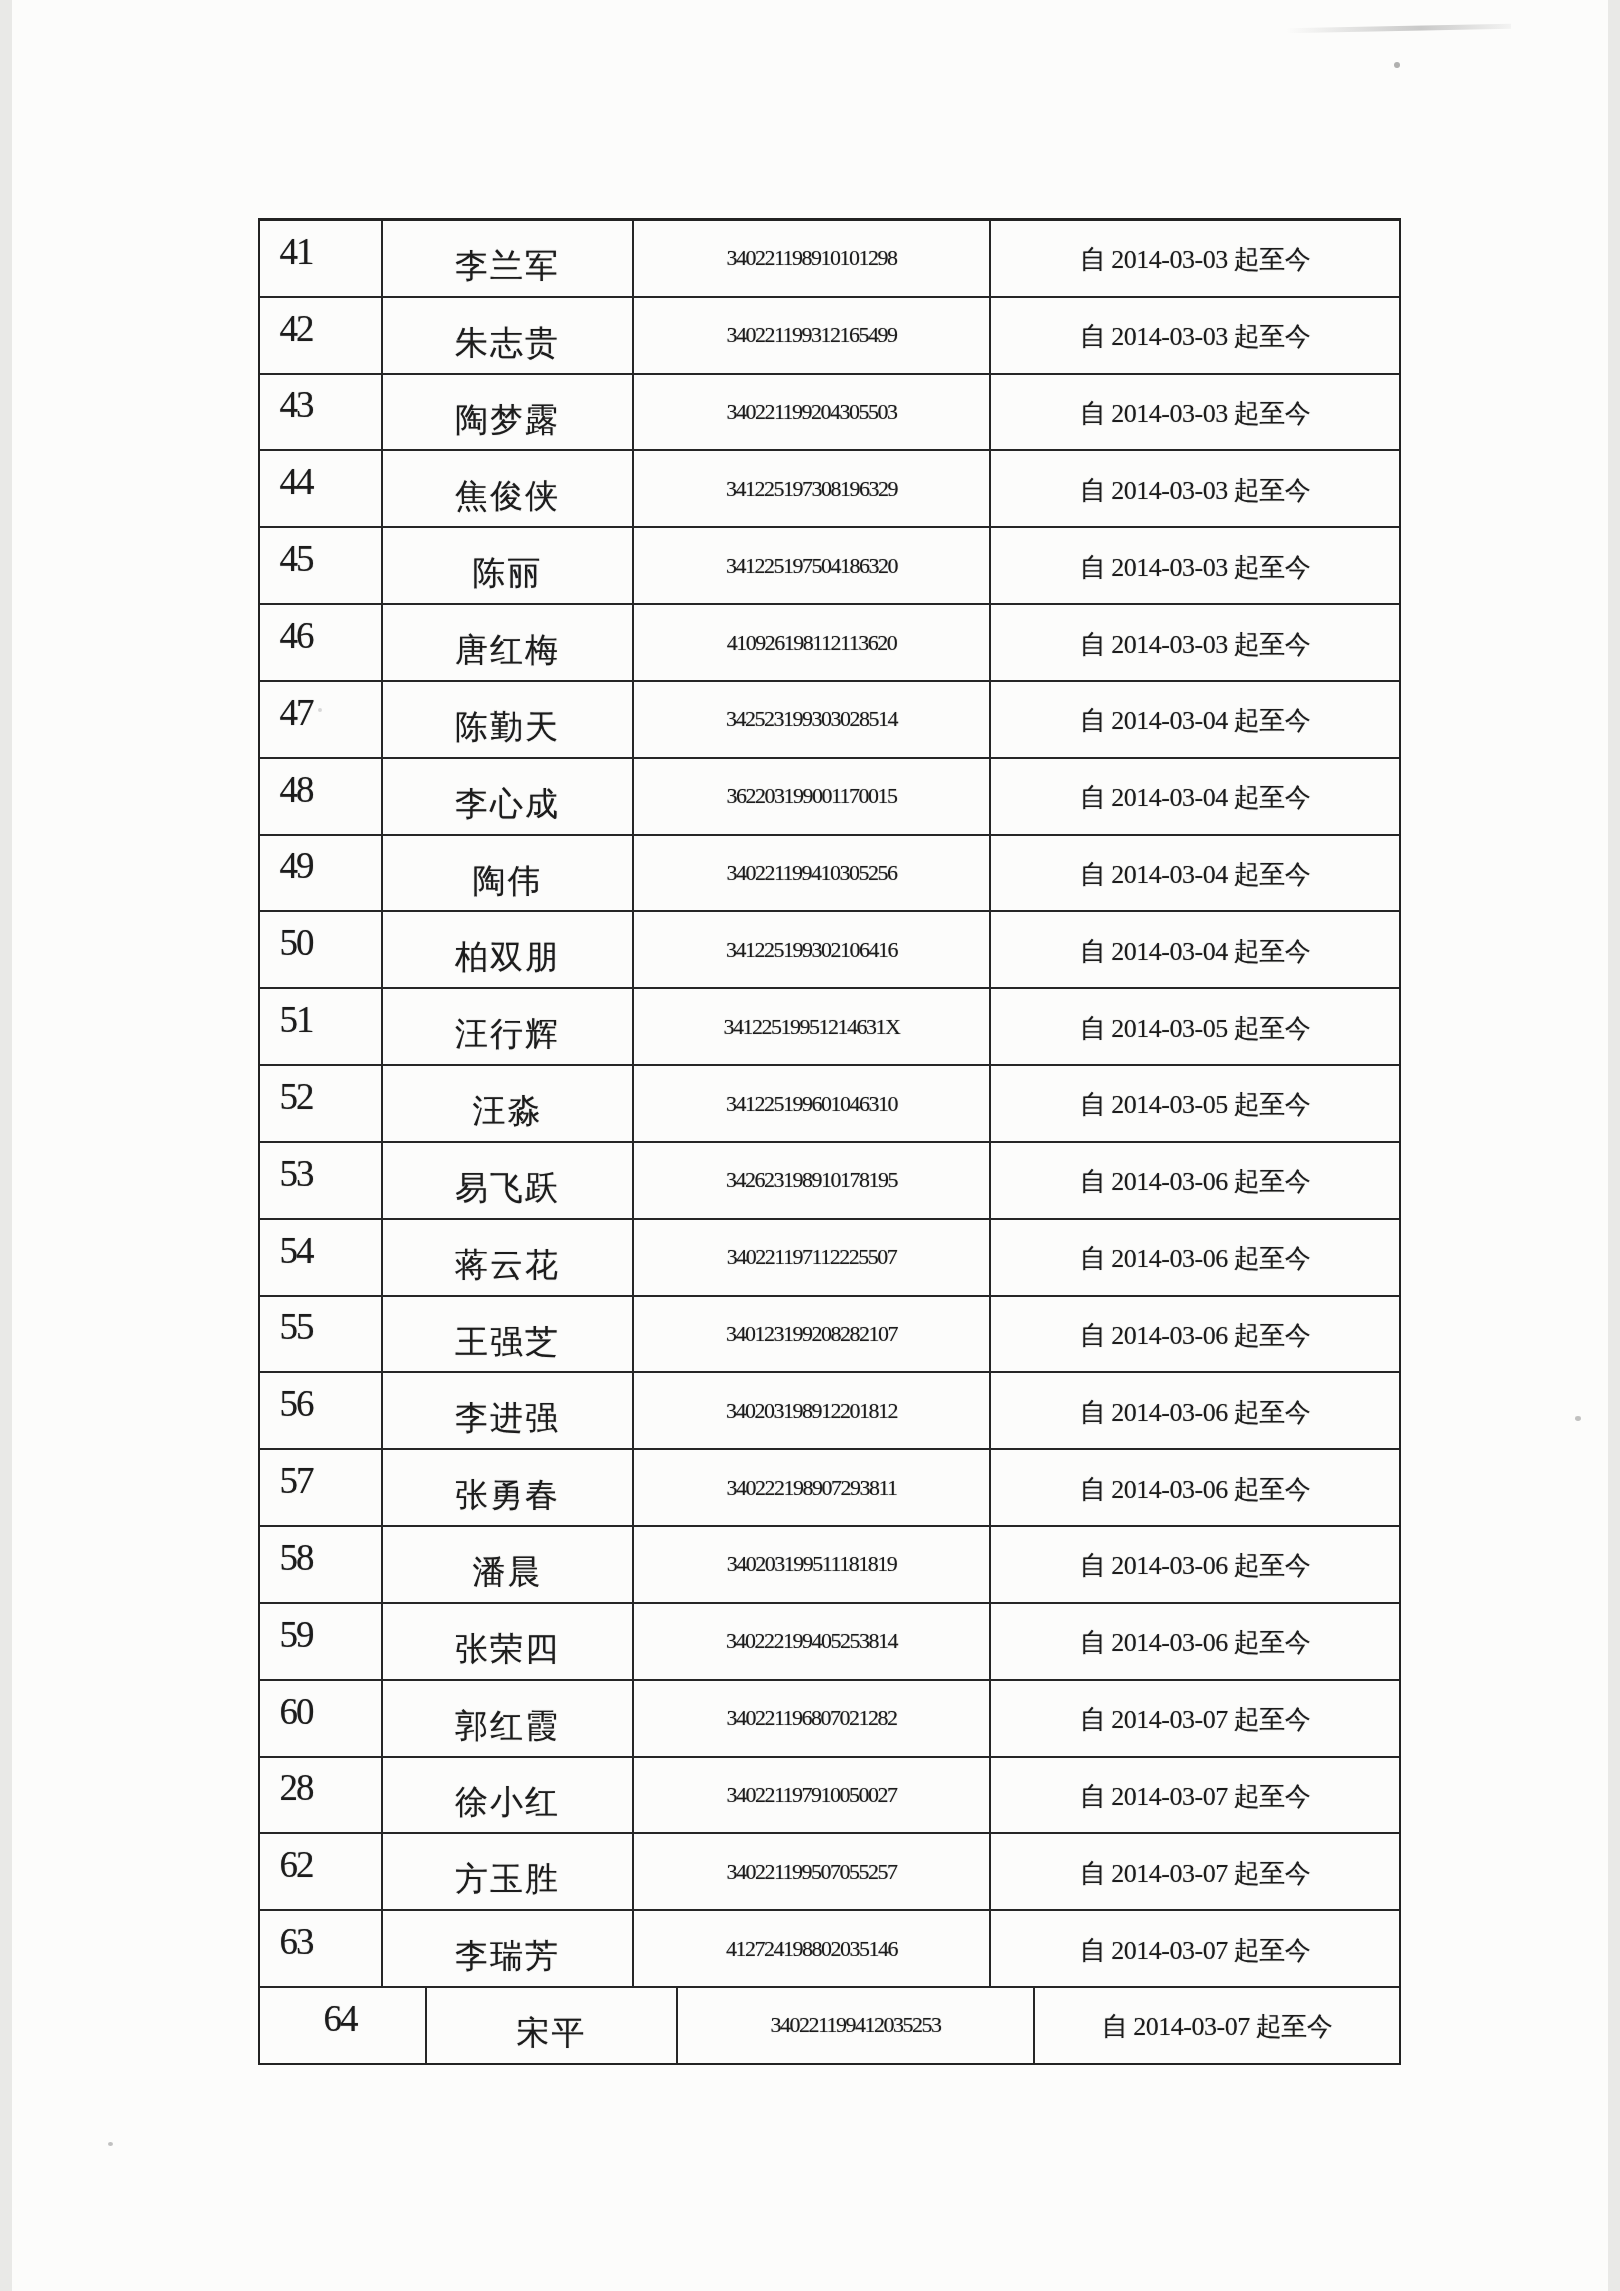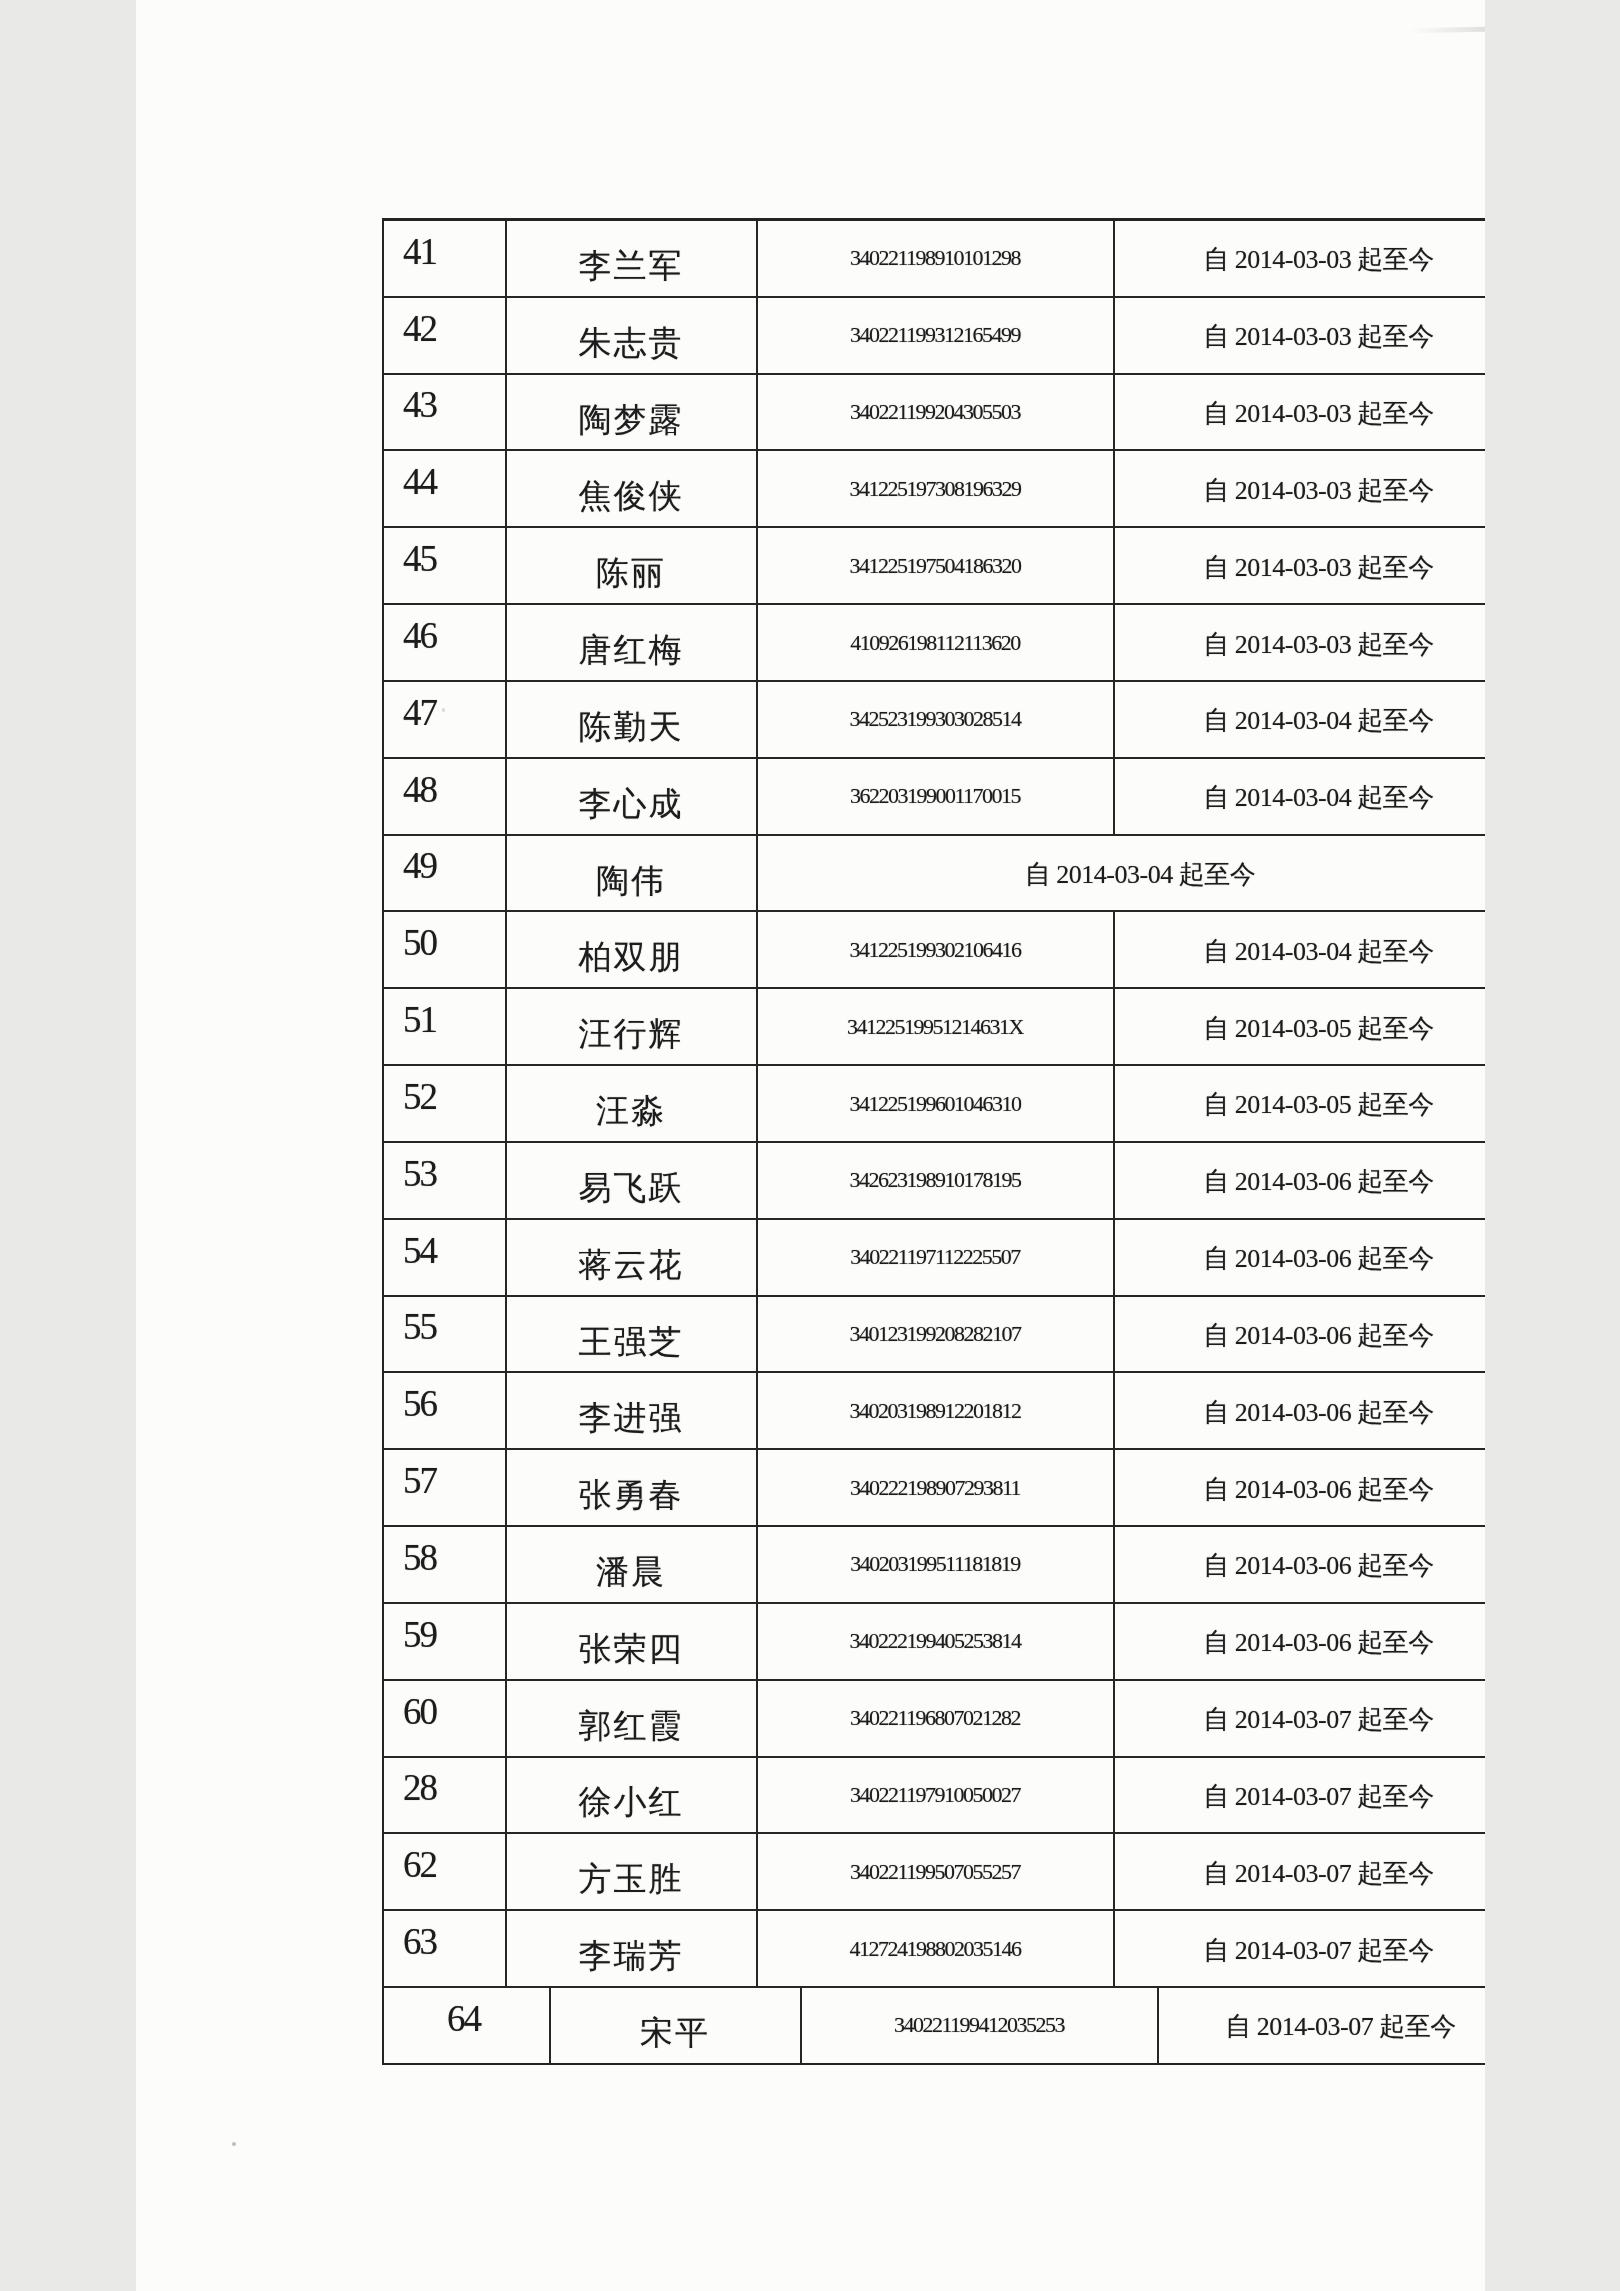--- a/index.html
+++ b/index.html
@@ -1,19 +1,19 @@
 <!DOCTYPE html>
 <html><head>
 <meta charset="utf-8">
 <style>
   * { margin:0; padding:0; box-sizing:border-box; }
   html,body { background:#e9e9e7; }
   .page {
     position:relative;
-    width:1349px; height:2292px;
+    width:1596px; height:2292px;
     margin:0 auto;
     background:#fcfcfb;
     font-family:"Liberation Serif","DejaVu Serif",serif;
     color:#1c1c1c;
     overflow:hidden;
     text-decoration:underline;
   }
   .doc-table {
     position:absolute;
     left:246px; top:218px;
@@ -124,20 +124,21 @@
     </div>
     <div class="t-row">
       <div class="cell c-num">48</div>
       <div class="cell c-name">李心成</div>
       <div class="cell c-id">362203199001170015</div>
       <div class="cell c-period">自 2014-03-04 起至今</div>
     </div>
     <div class="t-row">
       <div class="cell c-num">49</div>
       <div class="cell c-name">陶伟</div>
+      <div class="cell c-id">340221199410305256</div>
       <div class="cell c-period">自 2014-03-04 起至今</div>
     </div>
     <div class="t-row">
       <div class="cell c-num">50</div>
       <div class="cell c-name">柏双朋</div>
       <div class="cell c-id">341225199302106416</div>
       <div class="cell c-period">自 2014-03-04 起至今</div>
     </div>
     <div class="t-row">
       <div class="cell c-num">51</div>

